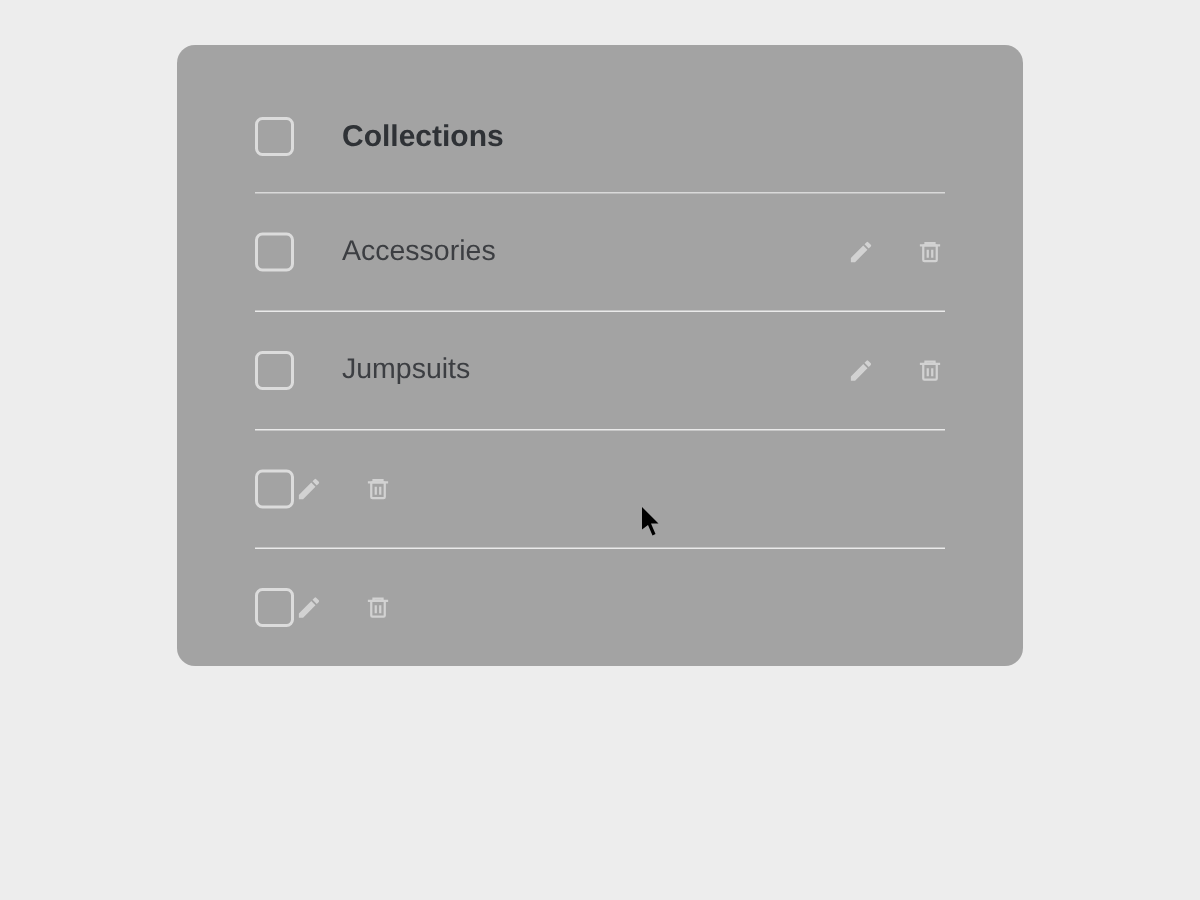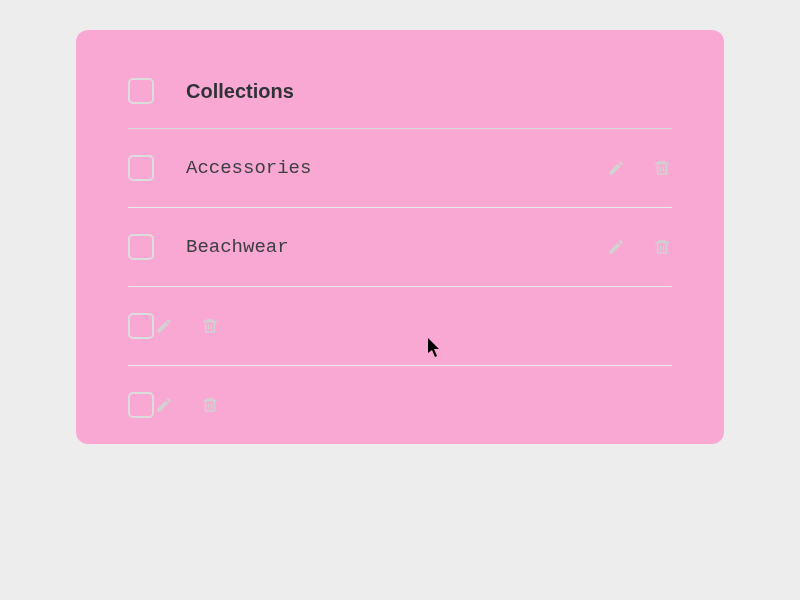--- a/index.html
+++ b/index.html
@@ -8,37 +8,36 @@
       height: 600px;
       background: #ededed;
       font-family: -apple-system, BlinkMacSystemFont, "Segoe UI", Helvetica, Arial, sans-serif;
       display: flex;
       align-items: flex-start;
       justify-content: center;
       padding-top: 30px;
       overflow: hidden;
     }
     .card {
-      width: 648px;
-      background: #f9a8d4;
+      width: 564px;
+      background: #a3a3a3;
       border-radius: 12px;
       padding: 36px 52px 0 52px;
     }
     .header-row {
       display: flex;
       align-items: center;
       padding: 12px 0 24px 0;
       border-bottom: 1px solid #d9d9d9;
     }
     .row {
       display: flex;
       align-items: center;
       padding: 26px 0;
       border-bottom: 1px solid #eaeaea;
-      font-family: Liberation Mono, monospace;
     }
     .row:last-child { border-bottom: none; }
     .checkbox {
       width: 26px;
       height: 26px;
       border: 2px solid #dcdcdc;
       border-radius: 5px;
       background: transparent;
       cursor: pointer;
       flex-shrink: 0;
@@ -103,21 +102,21 @@
             <rect x="6" y="6" width="12" height="14" rx="1"></rect>
             <line x1="10" y1="10" x2="10" y2="17"></line>
             <line x1="14" y1="10" x2="14" y2="17"></line>
           </svg>
       </div>
     </div>
   </div>
 
   <div class="row">
     <div class="checkbox"></div>
-    <div class="label">Beachwear</div>
+    <div class="label">Jumpsuits</div>
     <div class="actions">
       <div class="icon-btn">
         <svg width="18" height="18" viewBox="0 0 24 24" fill="currentColor">
             <path d="M3 17.25V21h3.75l11-11.04-3.75-3.75L3 17.25zM20.71 7.04a1 1 0 0 0 0-1.41l-2.34-2.34a1 1 0 0 0-1.41 0l-1.83 1.83 3.75 3.75 1.83-1.83z"></path>
           </svg>
       </div>
       <div class="icon-btn">
         <svg width="18" height="18" viewBox="0 0 24 24" fill="none" stroke="currentColor" stroke-width="2">
             <path d="M3 6h18"></path>
             <path d="M8 6V4h8v2"></path>

